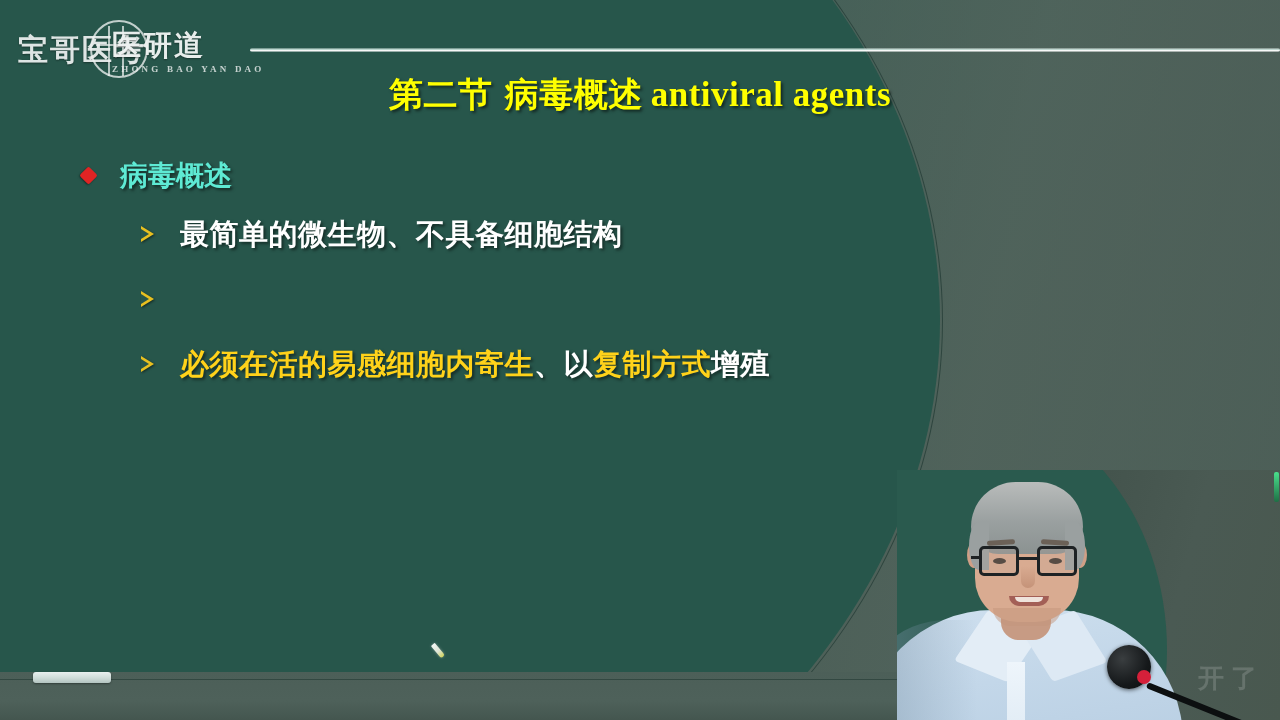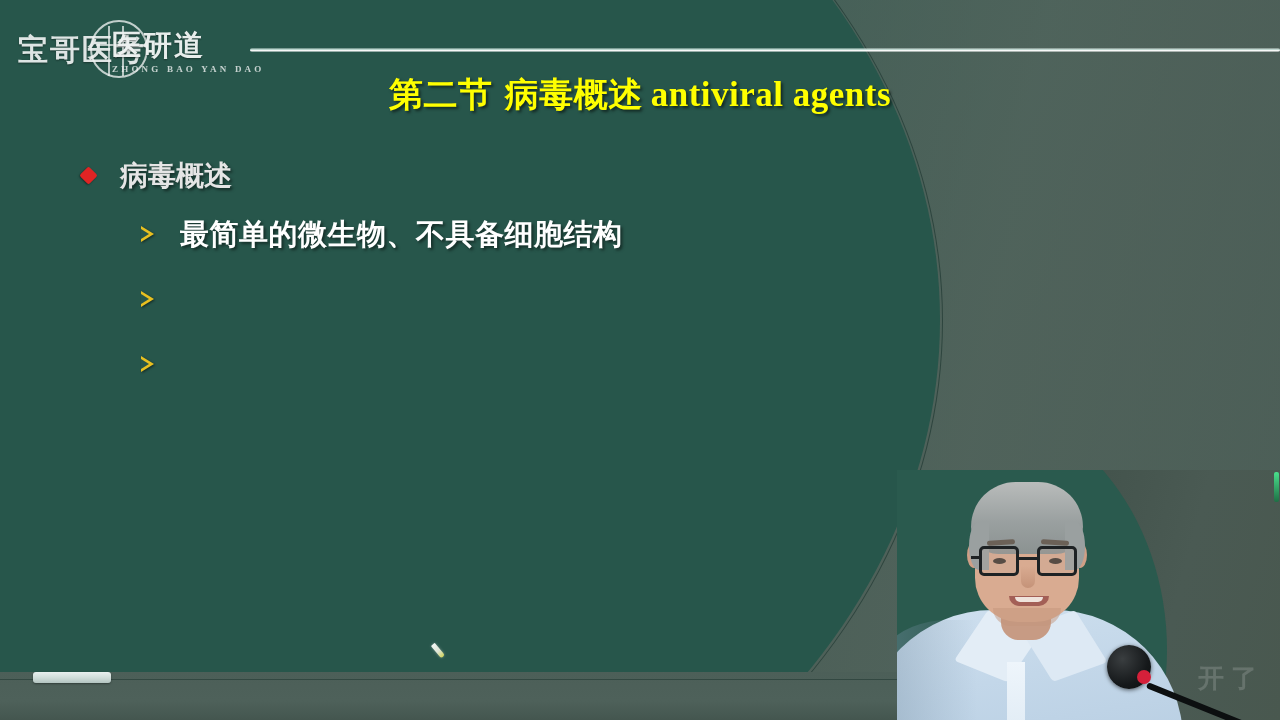--- a/index.html
+++ b/index.html
@@ -131,21 +131,21 @@
     position:absolute;left:82px;top:19px;
     width:13px;height:13px;
     background:#e02424;
     transform:rotate(45deg);
     border-radius:2px;
     box-shadow:0 1px 2px rgba(0,0,0,.5);
   }
   .lvl1-text{
     margin-left:40px;
     font-family:"DejaVu Sans","Liberation Sans",sans-serif;
-    font-size:28px;font-weight:700;color:#e5e5e5;
+    font-size:28px;font-weight:700;color:#5eead4;
     text-shadow:2px 2px 3px rgba(0,0,0,.5);
     white-space:nowrap;
   }
 
   .lvl2{
     position:relative;
     display:flex;align-items:center;
     height:65px;
     padding-left:140px;
   }
@@ -409,20 +409,23 @@
       <div class="arrow"></div>
       <div class="lvl2-text">最简单的微生物、不具备细胞结构</div>
     </div>
 
     <div class="lvl2">
       <div class="arrow"></div>
     </div>
 
     <div class="lvl2">
       <div class="arrow"></div>
+      <div class="lvl2-text">
+        <span class="hl">必须在活的易感细胞内寄生</span><span>、以</span><span class="hl">复制方式</span><span>增殖</span>
+      </div>
     </div>
 
 
   </div>
 
   <div class="ledge-line"></div>
   <div class="eraser"></div>
 
   <div class="pen-cursor">
     <div class="nib"></div>

